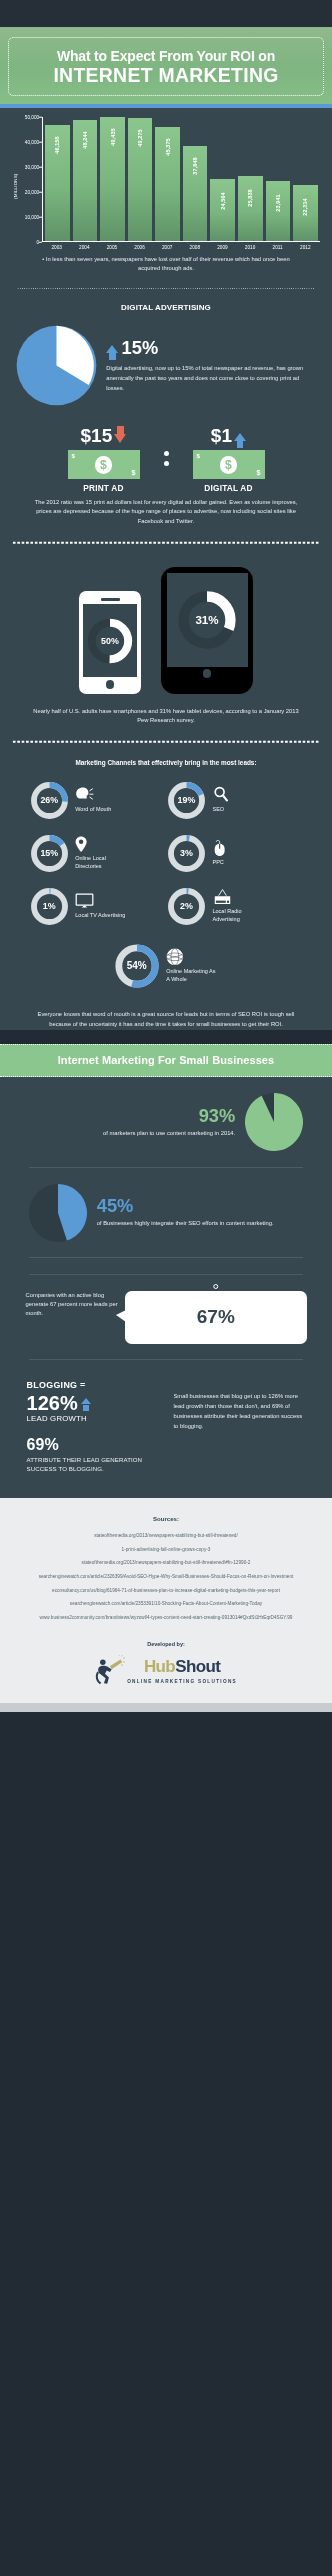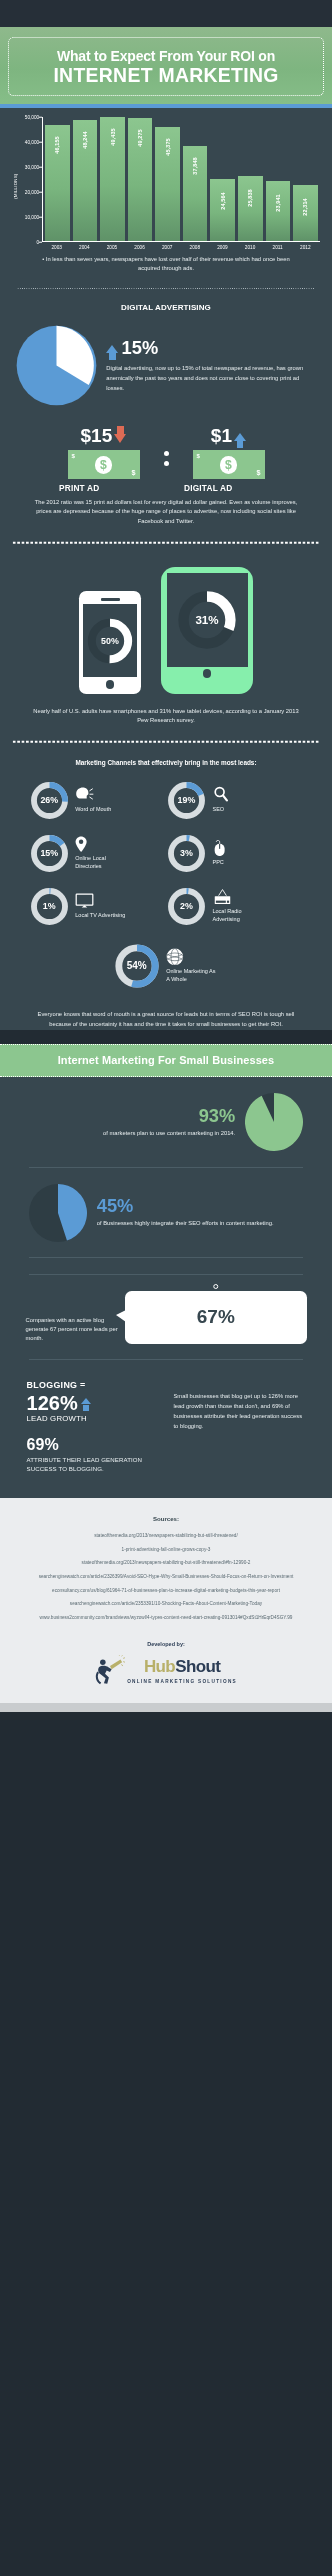--- a/index.html
+++ b/index.html
@@ -119,21 +119,21 @@
   .arrow-dn::after{
     content:""; position:absolute; left:-3.9px; top:-17px;
     width:7.8px; height:7.8px; background:#dd6b55;
   }
   .digi-pct { color:#fff; font-size:18.3px; font-weight:bold; line-height:1; }
   .digi-body { color:#e8eef0; font-size:5.8px; line-height:1.75; padding-top:5px; }
 
   
   .ratio { display:flex; align-items:flex-start; justify-content:center;
            gap:15.5px; padding:19px 0 0; }
-  .ratio-col { width:89px; }
+  .ratio-col { width:89px; text-align:center; }
   .ratio-amt { display:flex; align-items:flex-start; justify-content:center; gap:2.2px; }
   .ratio-amt .amt { color:#fff; font-size:19px; font-weight:bold; line-height:1; }
   .bill {
     width:72px;height:29px;background:#8cc68f;margin:5px auto 0;position:relative;
     display:flex;align-items:center;justify-content:center;
   }
   .bill .circ {
     width:17.7px;height:17.7px;border-radius:50%;background:#fff;
     display:flex;align-items:center;justify-content:center;
     color:#8cc68f;font-size:12.2px;font-weight:bold;line-height:1;
@@ -152,21 +152,21 @@
     width:62px; height:103px; background:#fff; border-radius:7.2px;
     padding:7.8px 4.4px 11px; position:relative;
   }
   .phone .speaker { width:19px;height:2.2px;background:#37474f;border-radius:1.1px;
                     margin:0 auto 3.9px; }
   .phone .screen { background:#37474f; height:73px; display:flex;
                    align-items:center; justify-content:center; }
   .phone .home { width:8.3px;height:8.3px;border-radius:50%;background:#37474f;
                  margin:2.8px auto 0; }
   .tablet {
-    width:92px; height:127px; background:#86efac; border-radius:14px;
+    width:92px; height:127px; background:#000000; border-radius:14px;
     padding:6.1px 5.5px 12.2px; position:relative;
   }
   .tablet .screen { background:#37474f; height:94px; display:flex;
                     align-items:center; justify-content:center; }
   .tablet .home { width:8.9px;height:8.9px;border-radius:50%;background:#37474f;
                   margin:2.8px auto 0; }
   .ring { position:relative; display:flex; align-items:center; justify-content:center; }
   .ring .val { position:absolute; color:#fff; font-weight:bold; }
 
   
@@ -191,21 +191,21 @@
 
   
   .stat-row { display:flex; align-items:center; gap:10px; padding:16.6px 16.6px 0; }
   .stat-pie { width:58px; height:58px; flex:none; position:relative; }
   .stat-txt { flex:1; }
   .stat-big { font-size:18.3px; font-weight:bold; line-height:1; }
   .stat-cap { color:#e8eef0; font-size:5.8px; line-height:1.6; padding-top:3.9px; }
   .thin-rule { height:0.6px; background:#4b5d66; margin:15.5px 16.6px 0; }
 
   
-  .bubble-row { display:flex; align-items:flex-end; gap:6.6px; padding:16.6px 13.3px 0; }
+  .bubble-row { display:flex; align-items:flex-start; gap:6.6px; padding:16.6px 13.3px 0; }
   .bubble-left { color:#e8eef0; font-size:5.8px; line-height:1.6; width:93px; }
   .bubble {
     position:relative; flex:1; height:53px; background:#fff; border-radius:6.6px;
     display:flex; align-items:center; justify-content:center;
   }
   .bubble .pct { color:#37474f; font-size:19px; font-weight:bold; }
   .bubble::after {
     content:""; position:absolute; left:-8.9px; top:19px;
     border-top:5.5px solid transparent; border-bottom:7.8px solid transparent;
     border-right:10px solid #fff;

